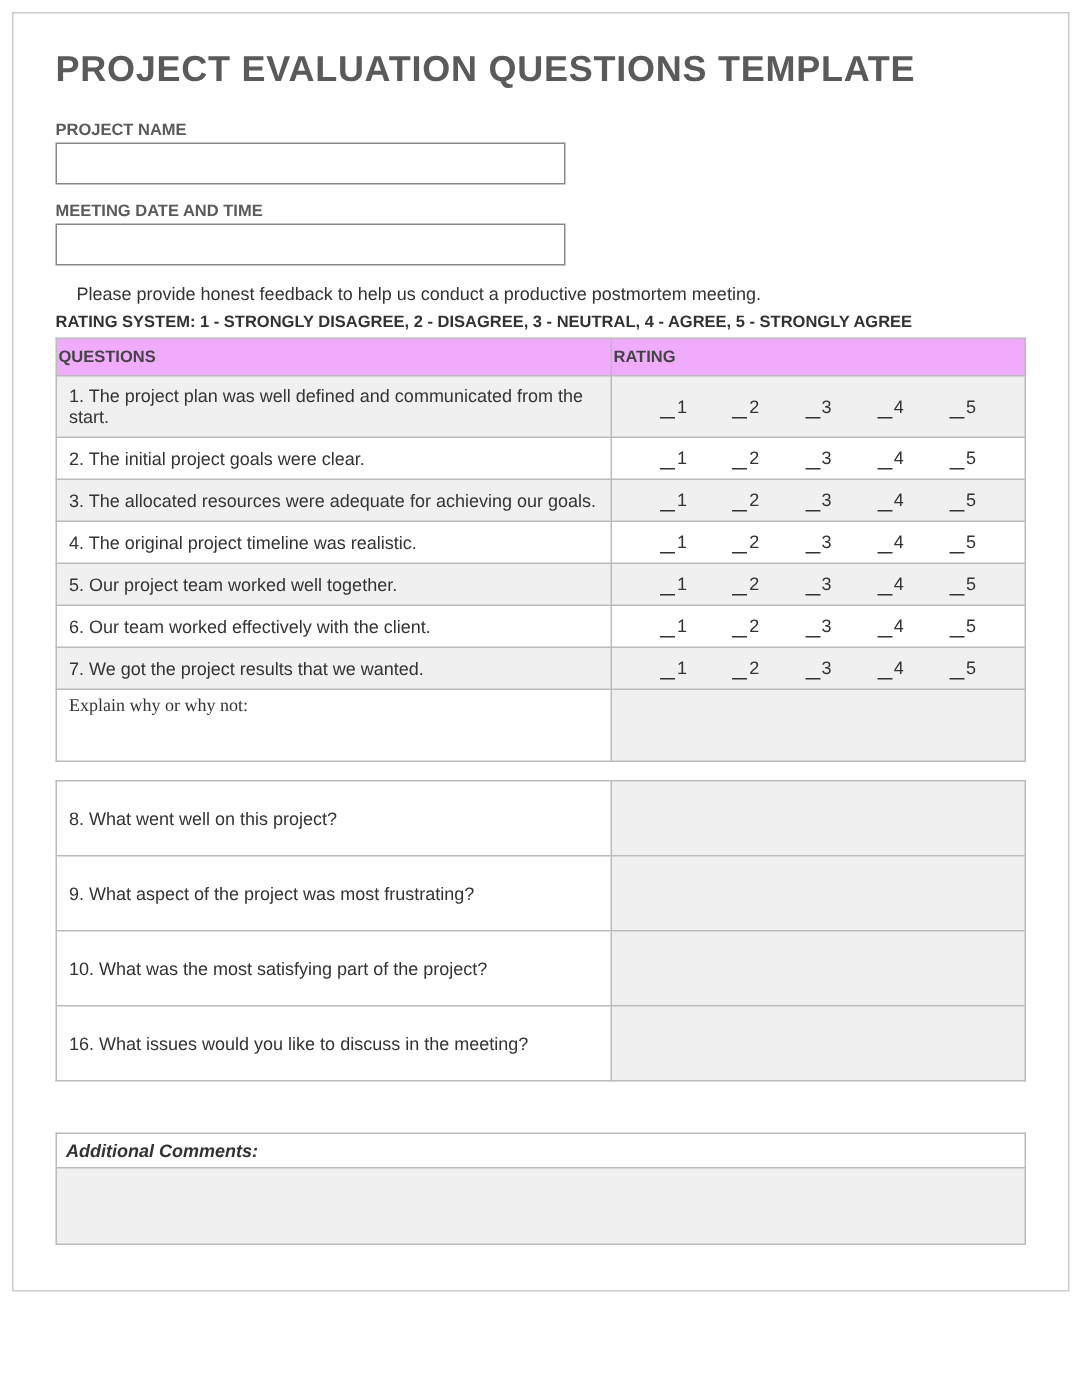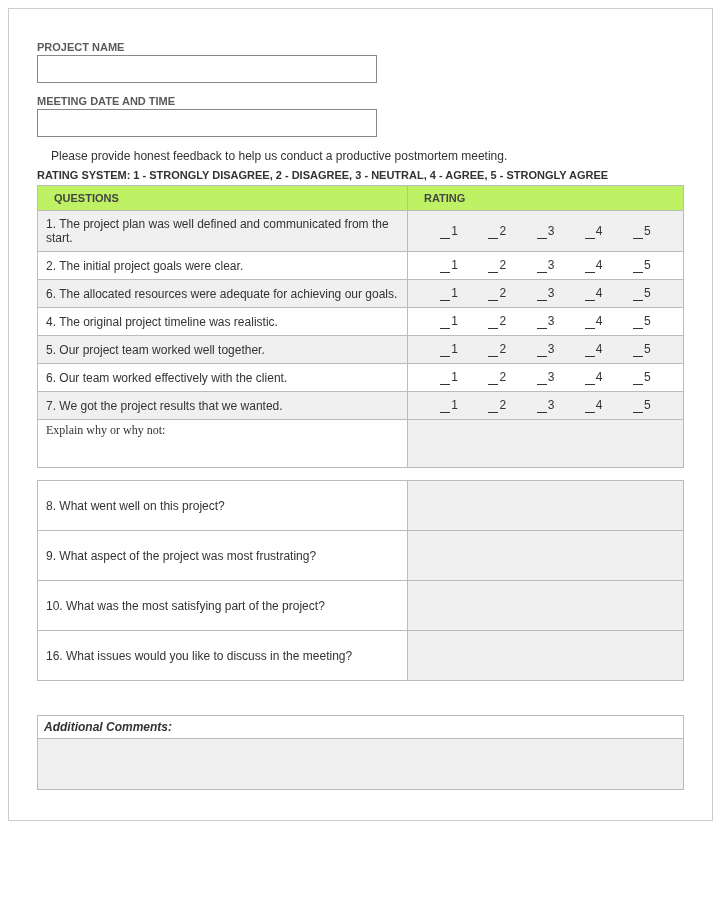--- a/index.html
+++ b/index.html
@@ -50,25 +50,25 @@
     font-weight: bold;
     margin: 4px 0 0 0;
     padding-bottom: 2px;
   }
   table.qtable {
     width: 100%;
     border-collapse: collapse;
     margin-top: 2px;
   }
   .qtable th {
-    background: #bef264;
+    background: #f0abfc;
     font-weight: bold;
     text-align: left;
     font-size: 11px;
-    padding: 6px 16px;
+    padding: 6px 1px;
     border: 1px solid #bbb;
     color: #444;
   }
   .qtable td {
     border: 1px solid #bbb;
     padding: 6px 8px;
     font-size: 12px;
     vertical-align: middle;
   }
   .qtable td.qcell { width: 370px; }
@@ -115,20 +115,21 @@
     font-family:inherit;
     font-size:12px;
     padding:4px 6px;
   }
 </style>
 </head>
 <body>
 
 <div class="page">
 
+  <div class="title">PROJECT EVALUATION QUESTIONS TEMPLATE</div>
 
   <div class="field-label">PROJECT NAME</div>
   <input class="field-input" type="text" value="" style="">
 
   <div class="field-label">MEETING DATE AND TIME</div>
   <input class="field-input" type="text" value="" style="">
 
   <div class="instruction">Please provide honest feedback to help us conduct a productive postmortem meeting.</div>
 
   <div class="rating-legend">RATING SYSTEM: 1 - STRONGLY DISAGREE, 2 - DISAGREE, 3 - NEUTRAL, 4 - AGREE, 5 - STRONGLY AGREE</div>
@@ -159,21 +160,21 @@
             <div class="rating-row">
               <span class="rating-opt"><span class="uline">&nbsp;</span>1</span>
               <span class="rating-opt"><span class="uline">&nbsp;</span>2</span>
               <span class="rating-opt"><span class="uline">&nbsp;</span>3</span>
               <span class="rating-opt"><span class="uline">&nbsp;</span>4</span>
               <span class="rating-opt"><span class="uline">&nbsp;</span>5</span>
             </div>
           </td>
         </tr>
         <tr class="odd">
-          <td class="qcell">6. The allocated resources were adequate for achieving our goals.</td>
+          <td class="qcell">3. The allocated resources were adequate for achieving our goals.</td>
           <td class="rating-cell">
             <div class="rating-row">
               <span class="rating-opt"><span class="uline">&nbsp;</span>1</span>
               <span class="rating-opt"><span class="uline">&nbsp;</span>2</span>
               <span class="rating-opt"><span class="uline">&nbsp;</span>3</span>
               <span class="rating-opt"><span class="uline">&nbsp;</span>4</span>
               <span class="rating-opt"><span class="uline">&nbsp;</span>5</span>
             </div>
           </td>
         </tr>

